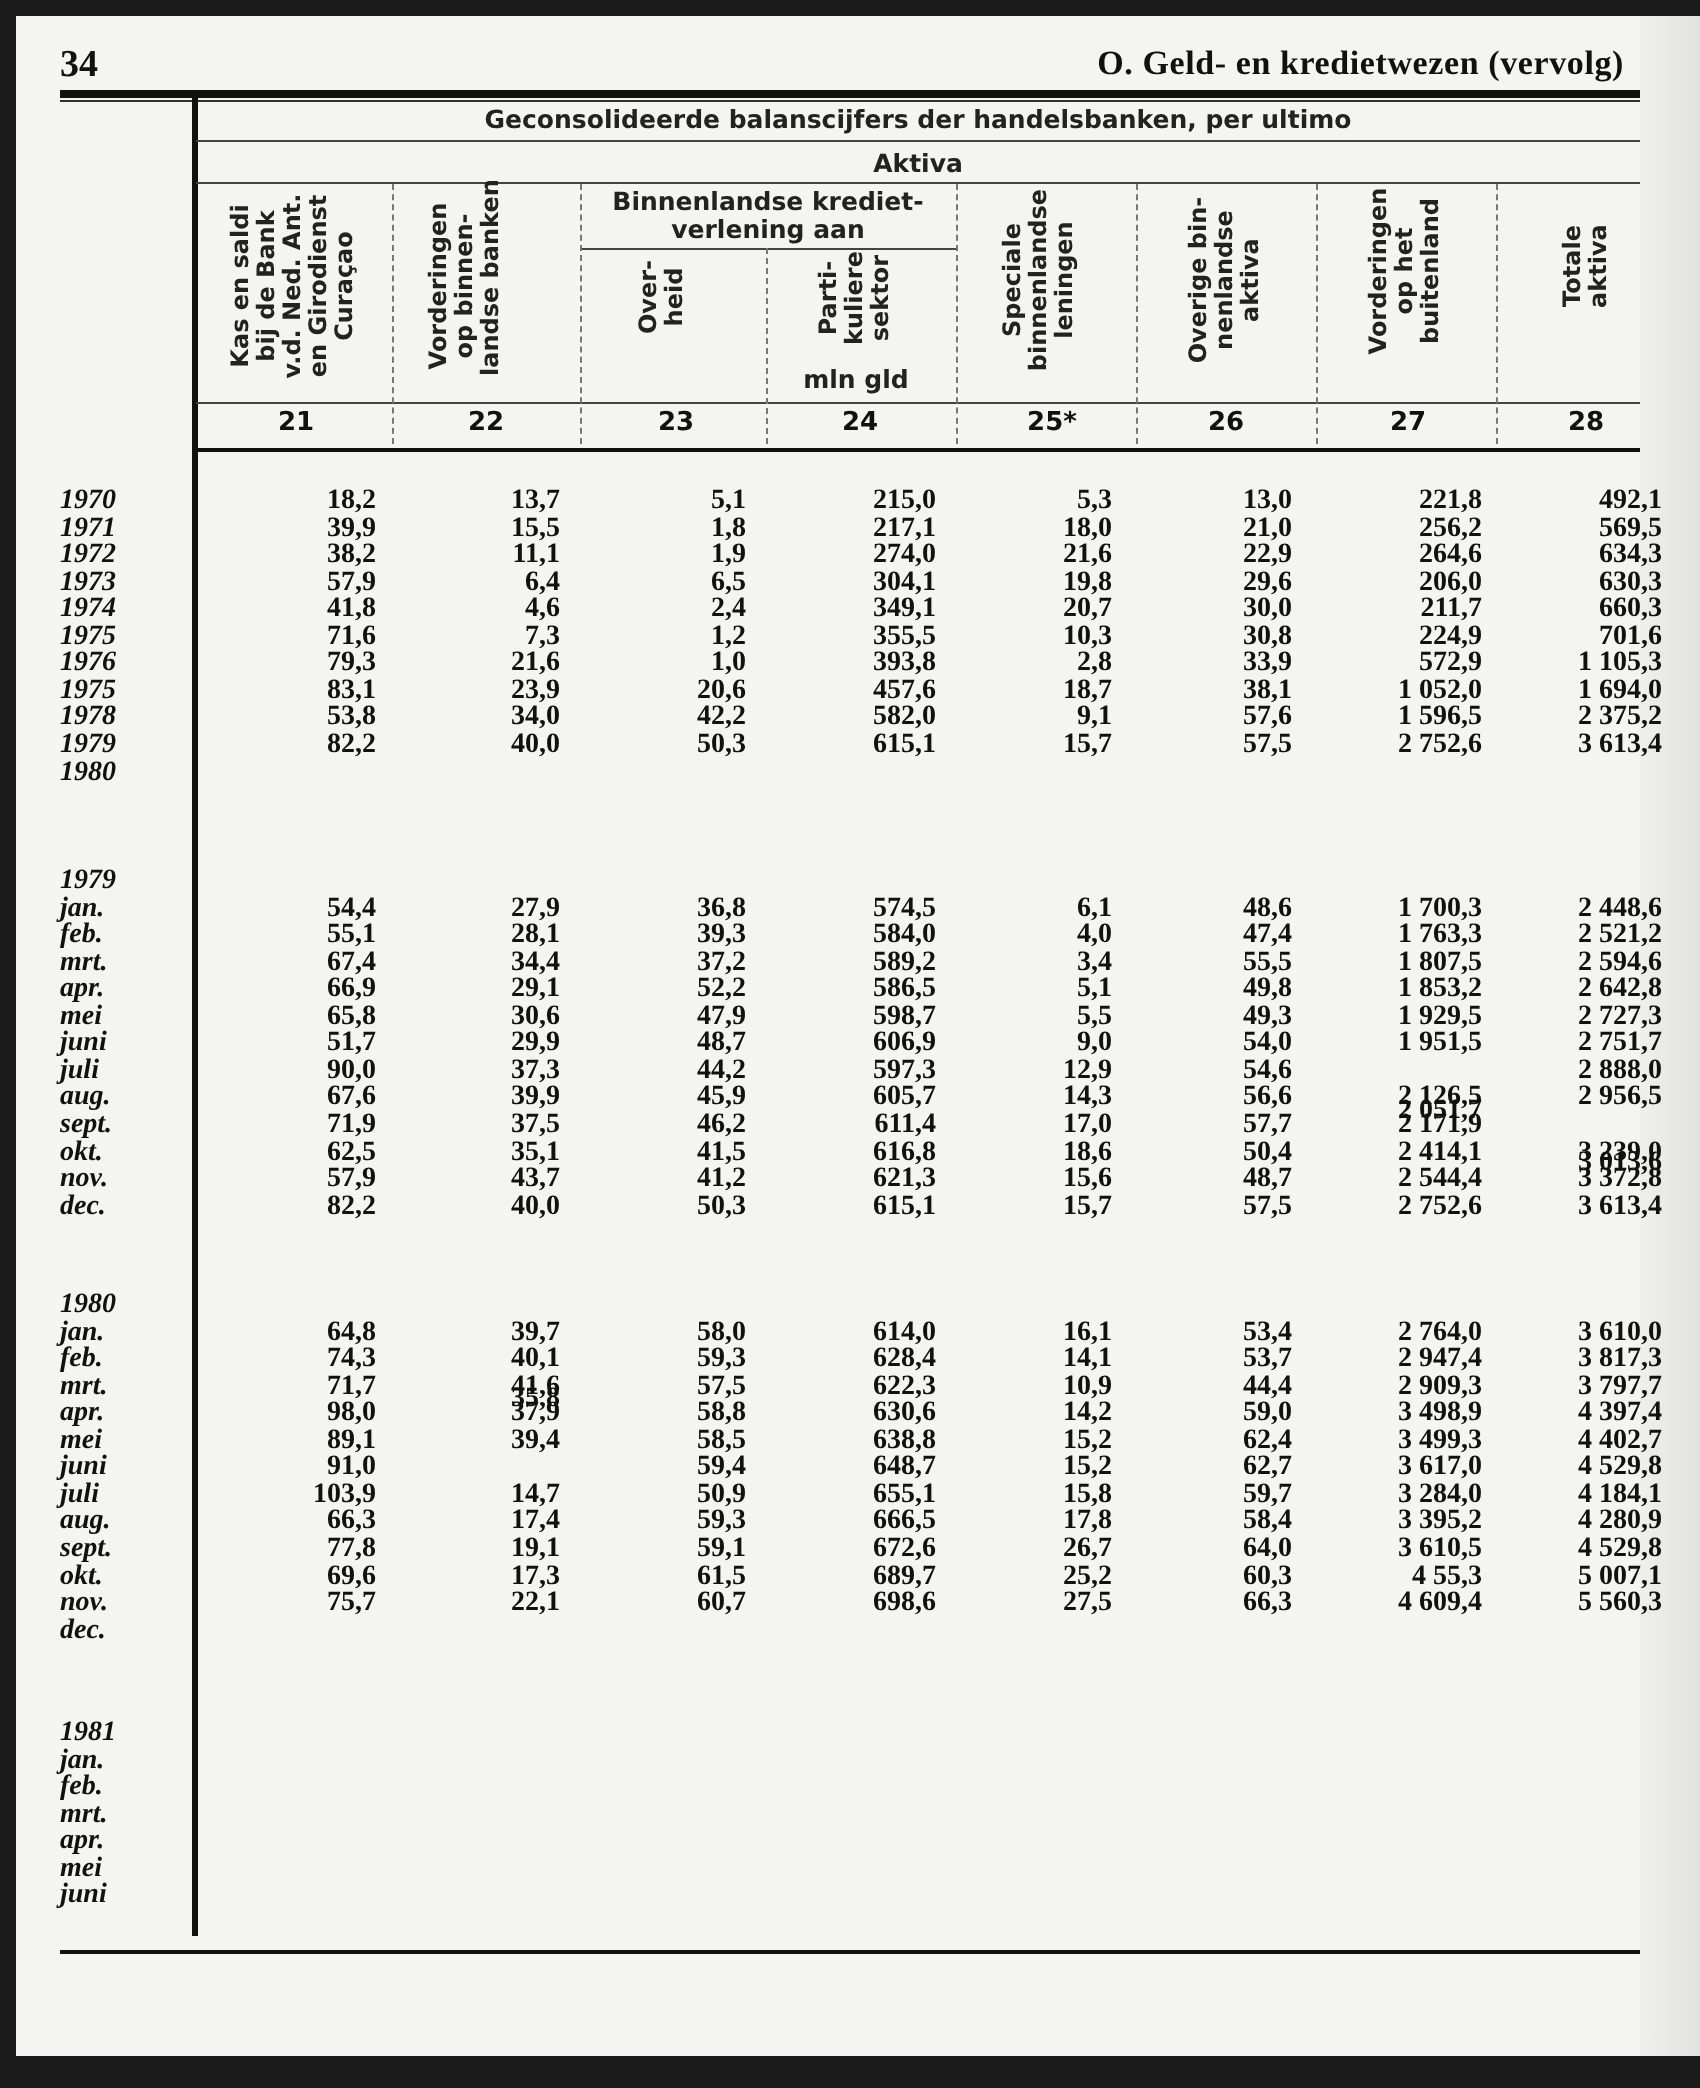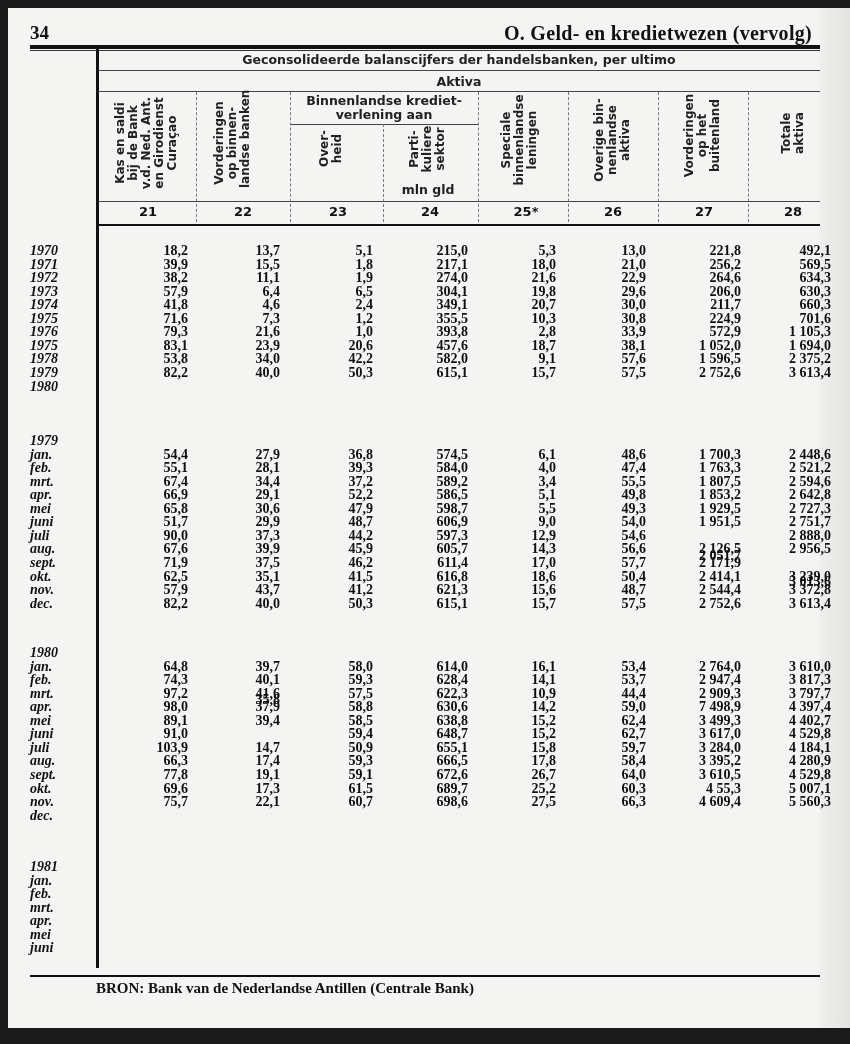--- a/index.html
+++ b/index.html
@@ -14,21 +14,21 @@
     background: #f4f4f2;
   }
   .page-edge-right {
     position: absolute; right: 0; top: 0; width: 30px; height: 100%;
     background: linear-gradient(to right, #efefed, #e2e2e0);
   }
   .page-number {
     position: absolute; left: 22px; top: 14px; font-size: 19px; font-weight: bold;
   }
   .section-title {
-    position: absolute; right: 38px; top: 14px; font-size: 20px; font-weight: bold;
+    position: absolute; right: 38px; top: 14px; font-size: 17px; font-weight: bold;
     letter-spacing: 0.3px;
   }
   .top-rule {
     position: absolute; left: 22px; right: 30px; top: 37px; height: 4px; background: #111;
   }
   .top-rule2 {
     position: absolute; left: 22px; right: 30px; top: 42px; height: 1px; background: #333;
   }
   
   .vline-main {
@@ -356,36 +356,36 @@
       <div class="labels row" style="top: 665.1px;">feb.</div>
       <div class="datacol row" style="top: 665.1px; left: 100px; width: 80px;">74,3</div>
       <div class="datacol row" style="top: 665.1px; left: 192px; width: 80px;">40,1</div>
       <div class="datacol row" style="top: 665.1px; left: 285px; width: 80px;">59,3</div>
       <div class="datacol row" style="top: 665.1px; left: 380px; width: 80px;">628,4</div>
       <div class="datacol row" style="top: 665.1px; left: 468px; width: 80px;">14,1</div>
       <div class="datacol row" style="top: 665.1px; left: 558px; width: 80px;">53,7</div>
       <div class="datacol row" style="top: 665.1px; left: 653px; width: 80px;">2 947,4</div>
       <div class="datacol row" style="top: 665.1px; left: 743px; width: 80px;">3 817,3</div>
       <div class="labels row" style="top: 678.65px;">mrt.</div>
-      <div class="datacol row" style="top: 678.65px; left: 100px; width: 80px;">97,2</div>
+      <div class="datacol row" style="top: 678.65px; left: 100px; width: 80px;">71,7</div>
       <div class="datacol row" style="top: 678.65px; left: 192px; width: 80px;">41,6</div>
       <div class="datacol row" style="top: 678.65px; left: 285px; width: 80px;">57,5</div>
       <div class="datacol row" style="top: 678.65px; left: 380px; width: 80px;">622,3</div>
       <div class="datacol row" style="top: 678.65px; left: 468px; width: 80px;">10,9</div>
       <div class="datacol row" style="top: 678.65px; left: 558px; width: 80px;">44,4</div>
       <div class="datacol row" style="top: 678.65px; left: 653px; width: 80px;">2 909,3</div>
       <div class="datacol row" style="top: 678.65px; left: 743px; width: 80px;">3 797,7</div>
       <div class="labels row" style="top: 692.2px;">apr.</div>
       <div class="datacol row" style="top: 692.2px; left: 100px; width: 80px;">98,0</div>
       <div class="datacol row" style="top: 692.2px; left: 192px; width: 80px;">37,9</div>
       <div class="datacol row" style="top: 692.2px; left: 285px; width: 80px;">58,8</div>
       <div class="datacol row" style="top: 692.2px; left: 380px; width: 80px;">630,6</div>
       <div class="datacol row" style="top: 692.2px; left: 468px; width: 80px;">14,2</div>
       <div class="datacol row" style="top: 692.2px; left: 558px; width: 80px;">59,0</div>
-      <div class="datacol row" style="top: 692.2px; left: 653px; width: 80px;">7 498,9</div>
+      <div class="datacol row" style="top: 692.2px; left: 653px; width: 80px;">3 498,9</div>
       <div class="datacol row" style="top: 692.2px; left: 743px; width: 80px;">4 397,4</div>
       <div class="labels row" style="top: 705.75px;">mei</div>
       <div class="datacol row" style="top: 705.75px; left: 100px; width: 80px;">89,1</div>
       <div class="datacol row" style="top: 705.75px; left: 192px; width: 80px;">39,4</div>
       <div class="datacol row" style="top: 705.75px; left: 285px; width: 80px;">58,5</div>
       <div class="datacol row" style="top: 705.75px; left: 380px; width: 80px;">638,8</div>
       <div class="datacol row" style="top: 705.75px; left: 468px; width: 80px;">15,2</div>
       <div class="datacol row" style="top: 705.75px; left: 558px; width: 80px;">62,4</div>
       <div class="datacol row" style="top: 705.75px; left: 653px; width: 80px;">3 499,3</div>
       <div class="datacol row" style="top: 705.75px; left: 743px; width: 80px;">4 402,7</div>
@@ -503,14 +503,13 @@
       <div class="datacol row" style="top: 933.3px; left: 192px; width: 80px;"></div>
       <div class="datacol row" style="top: 933.3px; left: 285px; width: 80px;"></div>
       <div class="datacol row" style="top: 933.3px; left: 380px; width: 80px;"></div>
       <div class="datacol row" style="top: 933.3px; left: 468px; width: 80px;"></div>
       <div class="datacol row" style="top: 933.3px; left: 558px; width: 80px;"></div>
       <div class="datacol row" style="top: 933.3px; left: 653px; width: 80px;"></div>
       <div class="datacol row" style="top: 933.3px; left: 743px; width: 80px;"></div>
     </div>
 
   <div class="bottom-rule"></div>
-  <div class="source">BRON:  Bank van de Nederlandse Antillen (Centrale Bank)</div>
 </div>
 
 </body></html>

